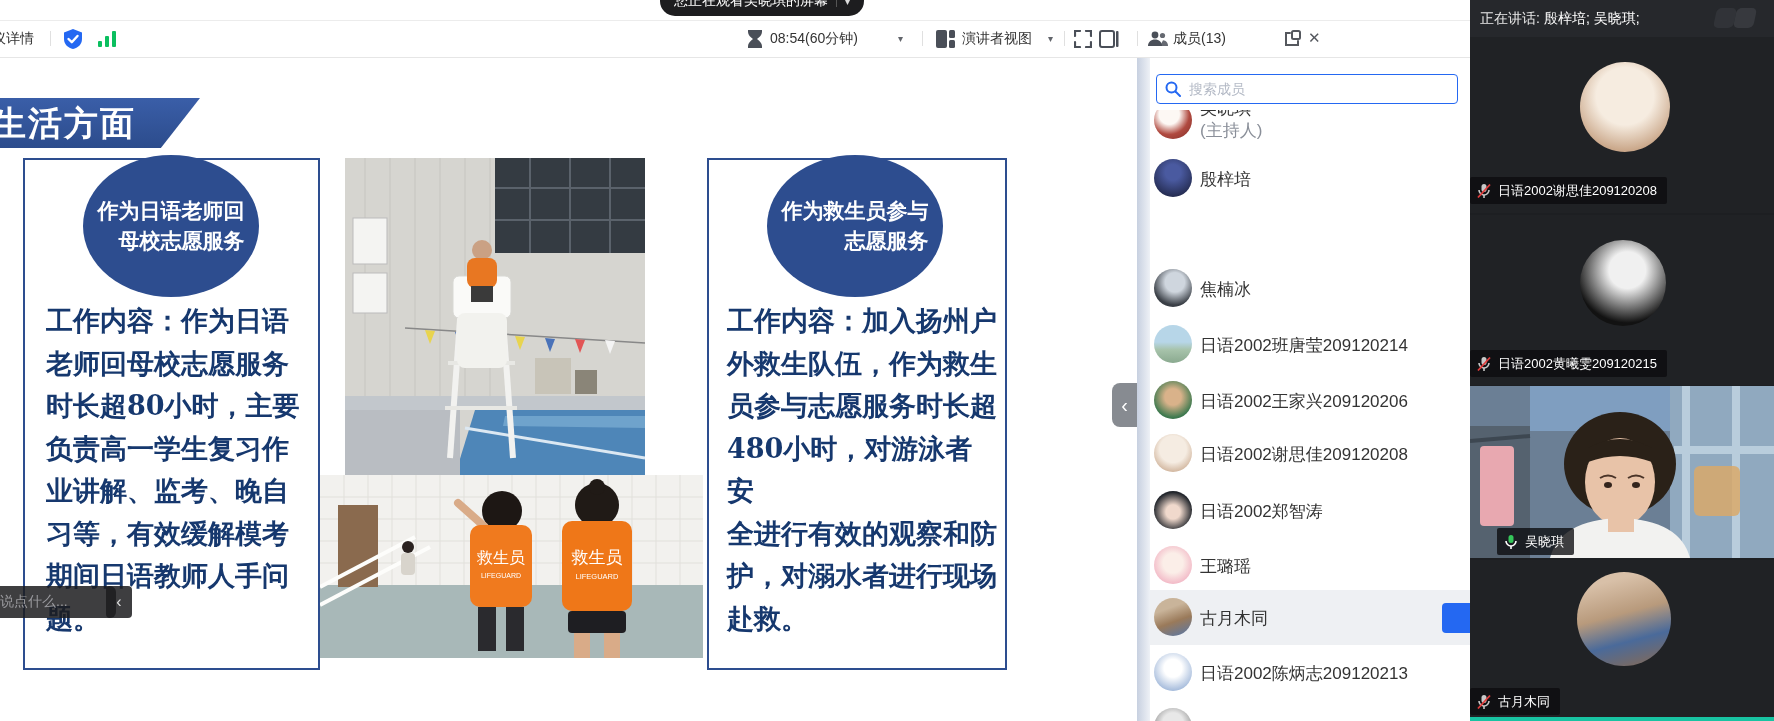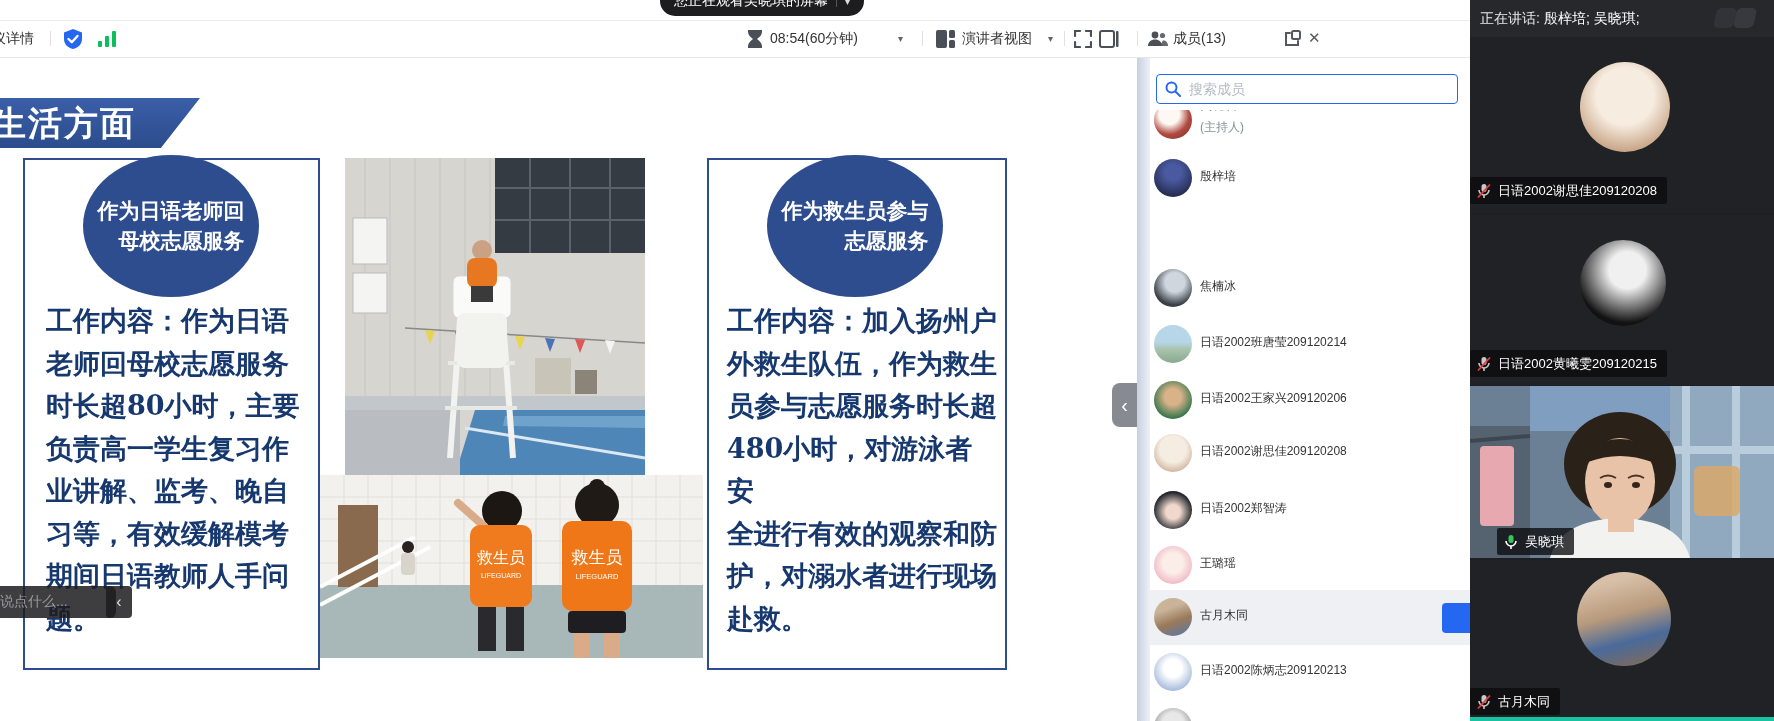--- a/index.html
+++ b/index.html
@@ -51,21 +51,21 @@
 
   
   .panel{left:1150px;top:56px;width:320px;height:665px;background:#fff;overflow:hidden;}
   .search-block{left:0;top:0;width:320px;height:54px;background:#fff;z-index:5;}
   .search-box{left:6px;top:18px;width:302px;height:30px;border:1.5px solid #2468f2;border-radius:4px;
               box-sizing:border-box;display:flex;align-items:center;padding:0 8px;gap:6px;background:#fff;}
   .search-box input{border:none;outline:none;flex:1;font-size:14px;color:#6d28d9;
                     font-family:"Liberation Sans","DejaVu Sans",sans-serif;}
   .search-box input::placeholder{color:#b4bac6;}
   .m-row{left:0;width:320px;height:54px;}
-  .m-row .name{position:absolute;left:50px;top:17px;font-size:12px;color:#333;white-space:nowrap;}
+  .m-row .name{position:absolute;left:50px;top:17px;font-size:17px;color:#333;white-space:nowrap;}
   .avatar{position:absolute;left:4px;top:8px;width:38px;height:38px;border-radius:50%;}
   .hl-row{background:#eef0f3;}
   .m-action{left:292px;top:547px;width:34px;height:30px;background:#2468f2;border-radius:4px;}
   
   .av0{background:radial-gradient(circle at 40% 35%,#fdf8f4 30%,#b04a40 60%,#7e2b24);}
   .av1{background:radial-gradient(circle at 50% 35%,#4a5aa0 25%,#232a4e 80%);}
   .av2{background:radial-gradient(circle at 45% 40%,#6b6b6b 20%,#262626 75%);}
   .av3{background:radial-gradient(circle at 55% 35%,#cfd6de 30%,#3a3f46 70%);}
   .av4{background:linear-gradient(#b7d6e8 45%,#a7c3ab 65%,#8aa98f);}
   .av5{background:radial-gradient(circle at 50% 42%,#d9b28a 28%,#3f7a4f 70%,#2c5a38);}

